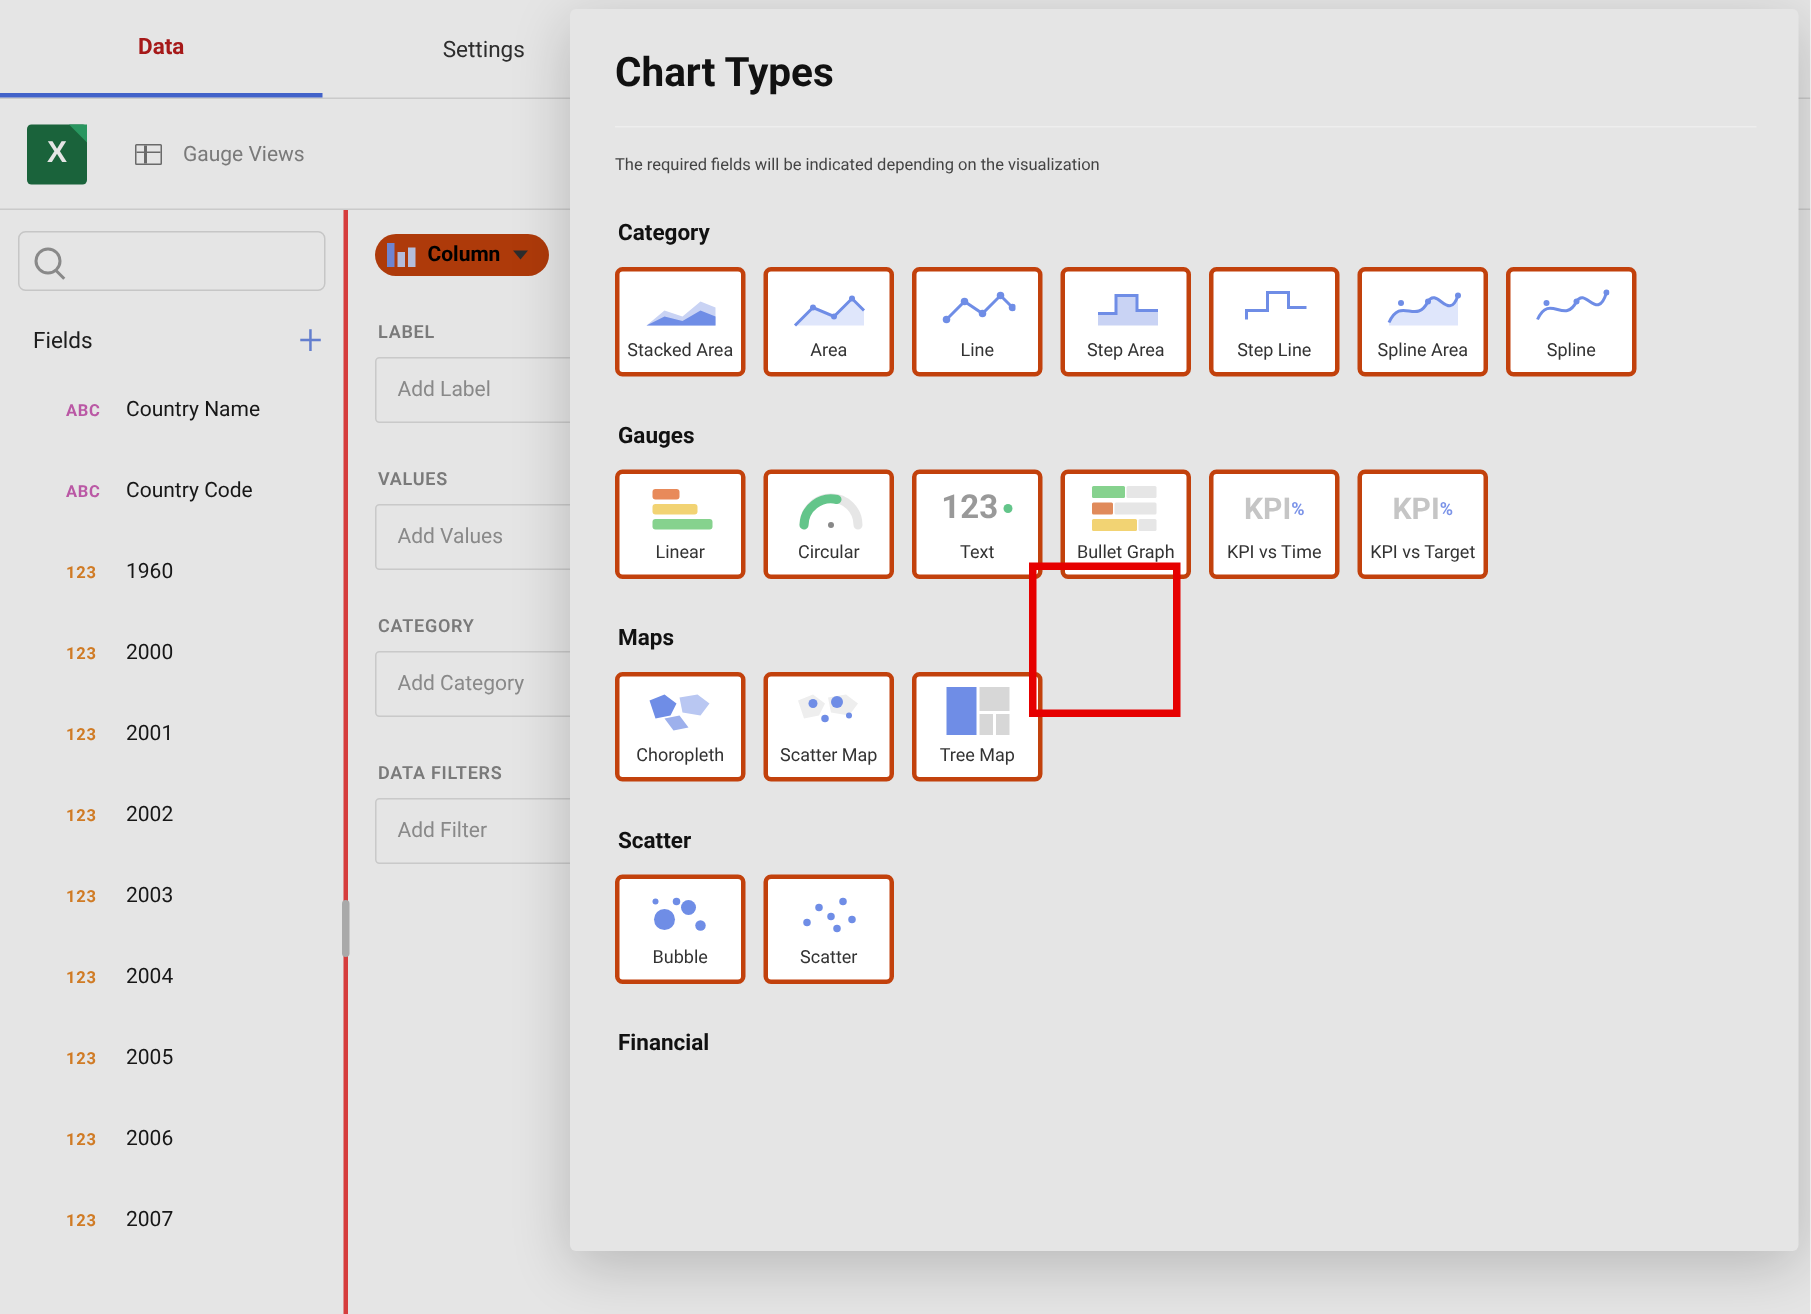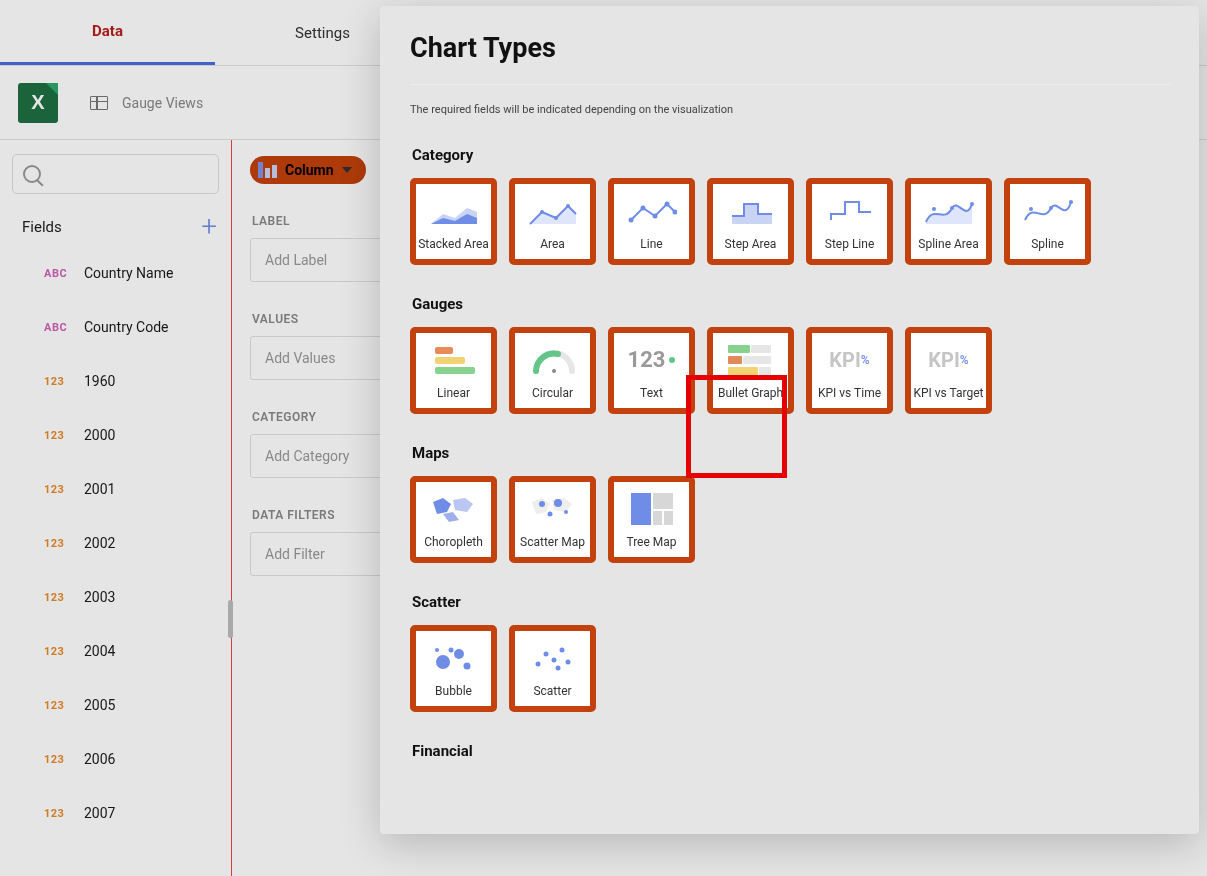--- a/index.html
+++ b/index.html
@@ -16,21 +16,21 @@
 .datasource-row { height: 74px; display:flex; align-items:center; padding-left:18px; gap:14px; border-bottom:1px solid #e1e1e1; }
 .excel-icon { width:40px; height:40px; background:#1d6f42; border-radius:3px; position:relative; }
 .excel-icon::before { content:"X"; position:absolute; inset:0; display:flex; align-items:center; justify-content:center; color:#fff; font-weight:700; font-size:20px; font-family: Arial; }
 .excel-icon::after { content:""; position:absolute; top:0; right:0; width:0; height:0; border-style:solid; border-width:0 12px 12px 0; border-color:transparent #2ea86b transparent transparent; }
 .table-icon { width:18px; height:14px; border:1.5px solid #777; border-radius:1px; position:relative; margin-left:18px; }
 .table-icon::before { content:""; position:absolute; top:4px; left:0; right:0; height:1.5px; background:#777; }
 .table-icon::after { content:""; position:absolute; top:0; bottom:0; left:5px; width:1.5px; background:#777; }
 .ds-name { color:#888; font-size:14px; }
 
 .mainrow { flex:1; display:flex; }
-.leftcol { width:232px; border-right:1px solid #ef4444; display:flex; flex-direction:column; }
+.leftcol { width:232px; border-right:3px solid #ef4444; display:flex; flex-direction:column; }
 .searchbox { margin:14px 12px 6px 12px; height:40px; border:1px solid #ddd; border-radius:5px; background:#fff; display:flex; align-items:center; padding:0 10px; }
 .search-icn { width:18px; height:18px; border:2px solid #999; border-radius:50%; position:relative; }
 .search-icn::after { content:""; position:absolute; width:8px; height:2px; background:#999; transform:rotate(45deg); bottom:-3px; right:-5px; }
 .fields-header { display:flex; align-items:center; justify-content:space-between; padding:18px 14px 8px 22px; font-size:15px; color:#222; }
 .plus-icn { color:#6f8de6; font-size:28px; font-weight:300; line-height:18px; }
 .field-list { padding:2px 0; }
 .field-item { display:flex; align-items:center; gap:12px; height:54px; padding-left:28px; font-size:14px; color:#1a1a1a; }
 .field-type { font-size:11px; font-weight:700; width:28px; text-align:left; letter-spacing:0.5px;margin-left:16px; }
 .field-type.abc { color:#d063b8; }
 .field-type.num { color:#e88a2a; }
@@ -45,21 +45,21 @@
 .cfg-label { font-size:12px; letter-spacing:0.5px; color:#888; font-weight:600; margin:30px 0 10px 2px; }
 .cfg-input { width:100%; max-width:420px; height:44px; border:1px solid #e0e0e0; border-radius:3px; background:#fff; padding:0 14px; color:#999; font-size:14px; display:flex; align-items:center; }
 
 
 .modal { position:absolute; top:6px; left:380px; right:8px; height:828px; background:#e5e5e5; border-radius:4px; box-shadow:0 10px 40px rgba(0,0,0,0.2); z-index:10; padding:26px 28px 0 30px; overflow:hidden; }
 .modal h1 { font-size:27px; font-weight:700; color:#111; }
 .modal-hr { height:1px; background:#eee; margin:20px 0 18px 0; }
 .modal-sub { font-size:11px; color:#444; }
 .section-title { font-size:15px; font-weight:700; color:#111; margin:30px 0 14px 2px; }
 .tile-row { display:flex; gap:12px; }
-.tile { width:87px; height:87px; border:6px solid #c2410c; border-radius:5px; display:flex; flex-direction:column; align-items:center; justify-content:flex-end; padding-bottom:8px; cursor:pointer; background:#fff; }
+.tile { width:87px; height:73px; border:3px solid #c2410c; border-radius:5px; display:flex; flex-direction:column; align-items:center; justify-content:flex-end; padding-bottom:8px; cursor:pointer; background:#fff; }
 .tile .tlabel { font-size:12px; color:#333; }
 .tile .ticon { flex:1; display:flex; align-items:center; justify-content:center; width:100%; }
 .tile.highlight { position:relative; }
 .hl-box { position:absolute; top:375px; left:686px; width:101px; height:103px; border:5px solid #e60000; z-index:20; pointer-events:none; }
 .kpi-text { font-size:20px; font-weight:700; color:#c5c5c5; }
 .kpi-pct { font-size:12px; font-weight:700; color:#7b93e8; }
 .num-text { font-size:22px; font-weight:700; color:#999; }
 .num-dot { width:6px;height:6px;border-radius:50%;background:#63c58a; margin-left:4px; }
 svg { display:block; }
 </style>

